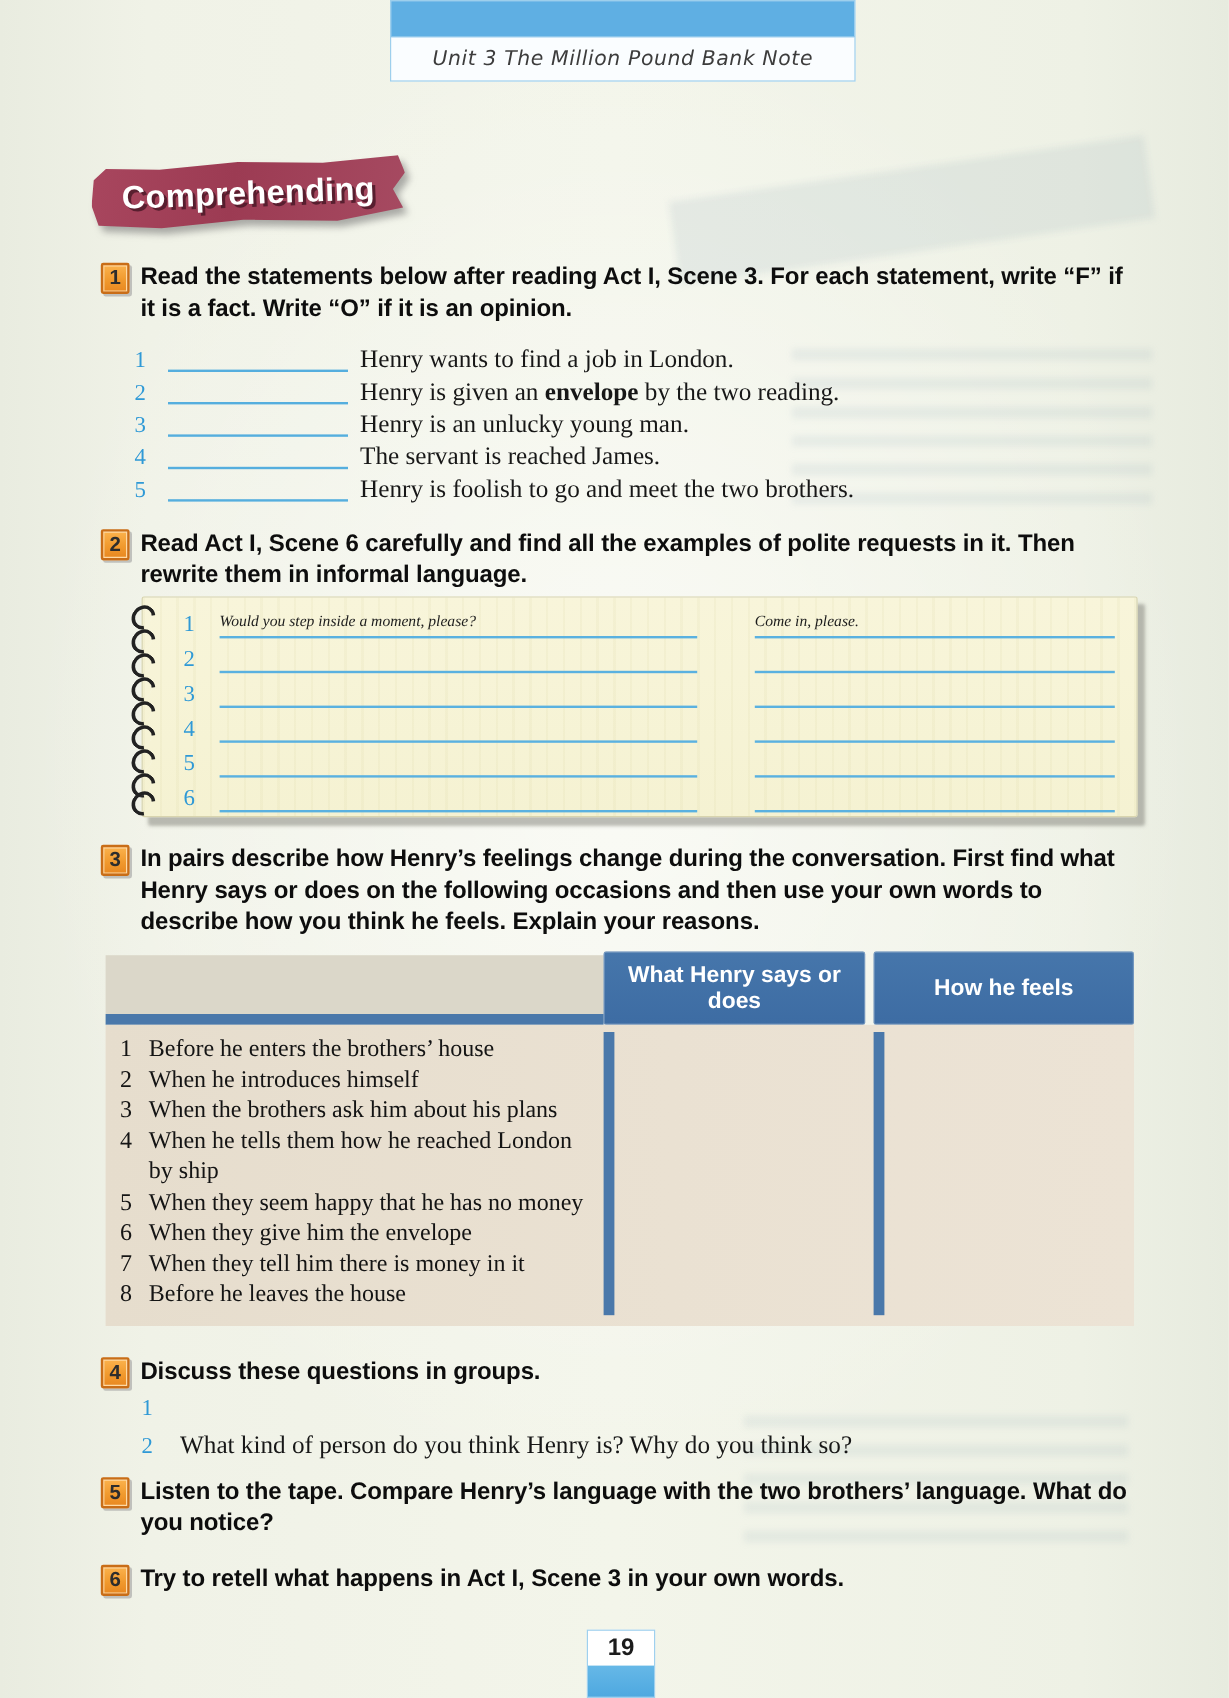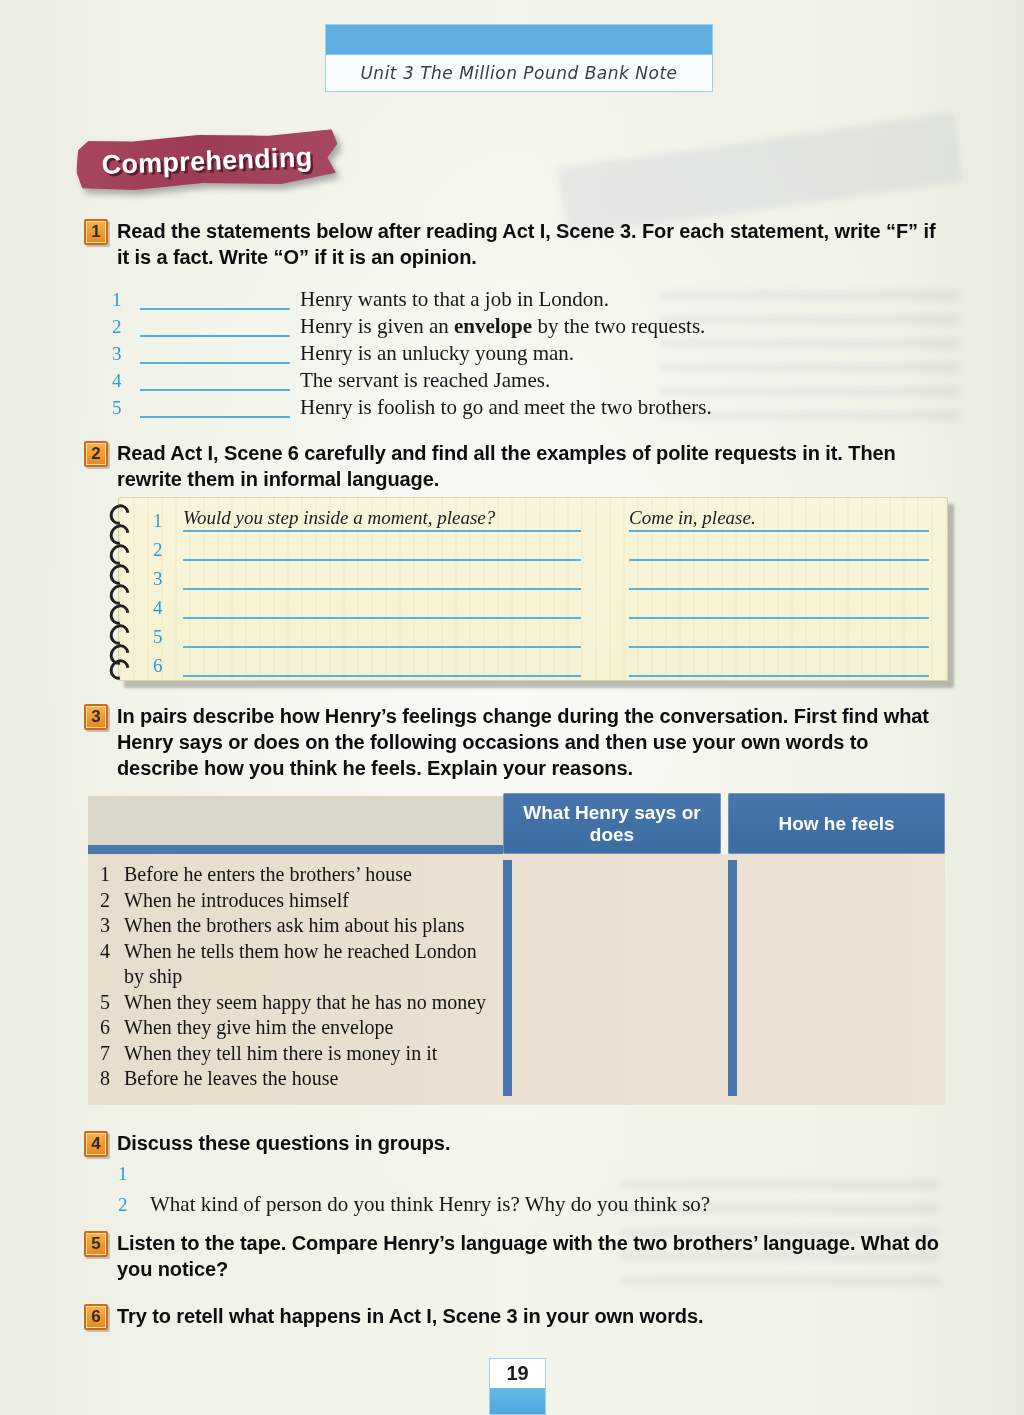--- a/index.html
+++ b/index.html
@@ -22,21 +22,20 @@
     background:repeating-linear-gradient(0deg, rgba(130,160,175,.13) 0 9px, rgba(130,160,175,0) 9px 24px);
     filter:blur(3px);
     pointer-events:none;
   }
   .ghost.diag{transform:rotate(-8deg);background:rgba(140,165,180,.16);}
   
   .unit-header{
     position:absolute;left:325px;top:0;width:388px;
     border:1px solid #9ecfec;background:#fafdff;
     box-sizing:border-box;
-    margin-top:24px;
   }
   .droplet-band{
     height:29px;
     background:
       radial-gradient(circle 4px at 12% 55%, rgba(255,255,255,.85) 0 2px, rgba(40,90,140,.5) 2.6px, transparent 4px),
       radial-gradient(circle 5px at 28% 35%, rgba(255,255,255,.85) 0 2px, rgba(40,90,140,.5) 2.8px, transparent 5px),
       radial-gradient(circle 4px at 45% 65%, rgba(255,255,255,.8) 0 1.6px, rgba(40,90,140,.5) 2.4px, transparent 4px),
       radial-gradient(circle 5px at 62% 40%, rgba(255,255,255,.85) 0 2px, rgba(40,90,140,.5) 2.8px, transparent 5px),
       radial-gradient(circle 4px at 78% 60%, rgba(255,255,255,.8) 0 1.8px, rgba(40,90,140,.5) 2.5px, transparent 4px),
       radial-gradient(circle 4px at 92% 35%, rgba(255,255,255,.8) 0 1.8px, rgba(40,90,140,.5) 2.5px, transparent 4px),
@@ -96,21 +95,21 @@
     border-radius:2px;
   }
   .ring{
     position:absolute;left:-9px;width:13px;height:15px;
     border:3.5px solid #222;border-right-color:transparent;border-radius:50%;
     transform:rotate(38deg);
     box-shadow:inset 0 0 1px rgba(255,255,255,.4);
   }
   .nb-row{position:absolute;left:34px;right:18px;height:26px;display:flex;align-items:flex-end;}
   .nb-num{width:30px;flex:none;color:#2f99d6;font-family:"Liberation Serif",serif;font-size:19px;line-height:22px;}
-  .nb-line{border-bottom:2px solid #5ab1e0;font-family:"Liberation Serif",serif;font-style:italic;font-size:19px;color:#1c1c1c;line-height:24px;white-space:nowrap;overflow:visible;}
+  .nb-line{border-bottom:2px solid #5ab1e0;font-family:"Liberation Serif",serif;font-style:italic;font-size:13px;color:#1c1c1c;line-height:24px;white-space:nowrap;overflow:visible;}
   .nb-left{width:398px;flex:none;margin-right:48px;}
   .nb-right{flex:1;}
   
   .feelings-table{position:absolute;left:88px;top:790px;width:857px;height:315px;}
   .th-left{position:absolute;left:0;top:6px;width:415px;height:49px;background:#dbd7c9;}
   .th-left-bar{position:absolute;left:0;top:55px;width:415px;height:9px;background:#4a78aa;}
   .th{
     position:absolute;top:3px;height:61px;background:linear-gradient(180deg,#4676ab 0%,#3d6ca3 100%);
     color:#fff;font-weight:bold;font-size:19px;line-height:22px;text-align:center;
     display:flex;align-items:center;justify-content:center;
@@ -164,26 +163,26 @@
   </div>
 
   <div class="exercise" style="top:218px;">
     <span class="numbadge">1</span>
     <div class="ex-text">Read the statements below after reading Act I, Scene 3. For each statement, write “F” if it is a fact. Write “O” if it is an opinion.</div>
   </div>
   <div class="statements">
     <div class="stmt">
       <span class="n">1</span>
       <span class="blank"></span>
-      <span class="t"><span>Henry wants to that a job in London.</span><b></b><span></span></span>
+      <span class="t"><span>Henry wants to find a job in London.</span><b></b><span></span></span>
     </div>
     <div class="stmt">
       <span class="n">2</span>
       <span class="blank"></span>
-      <span class="t"><span>Henry is given an </span><b>envelope</b><span> by the two requests.</span></span>
+      <span class="t"><span>Henry is given an </span><b>envelope</b><span> by the two reading.</span></span>
     </div>
     <div class="stmt">
       <span class="n">3</span>
       <span class="blank"></span>
       <span class="t"><span>Henry is an unlucky young man.</span><b></b><span></span></span>
     </div>
     <div class="stmt">
       <span class="n">4</span>
       <span class="blank"></span>
       <span class="t"><span>The servant is reached James.</span><b></b><span></span></span>

